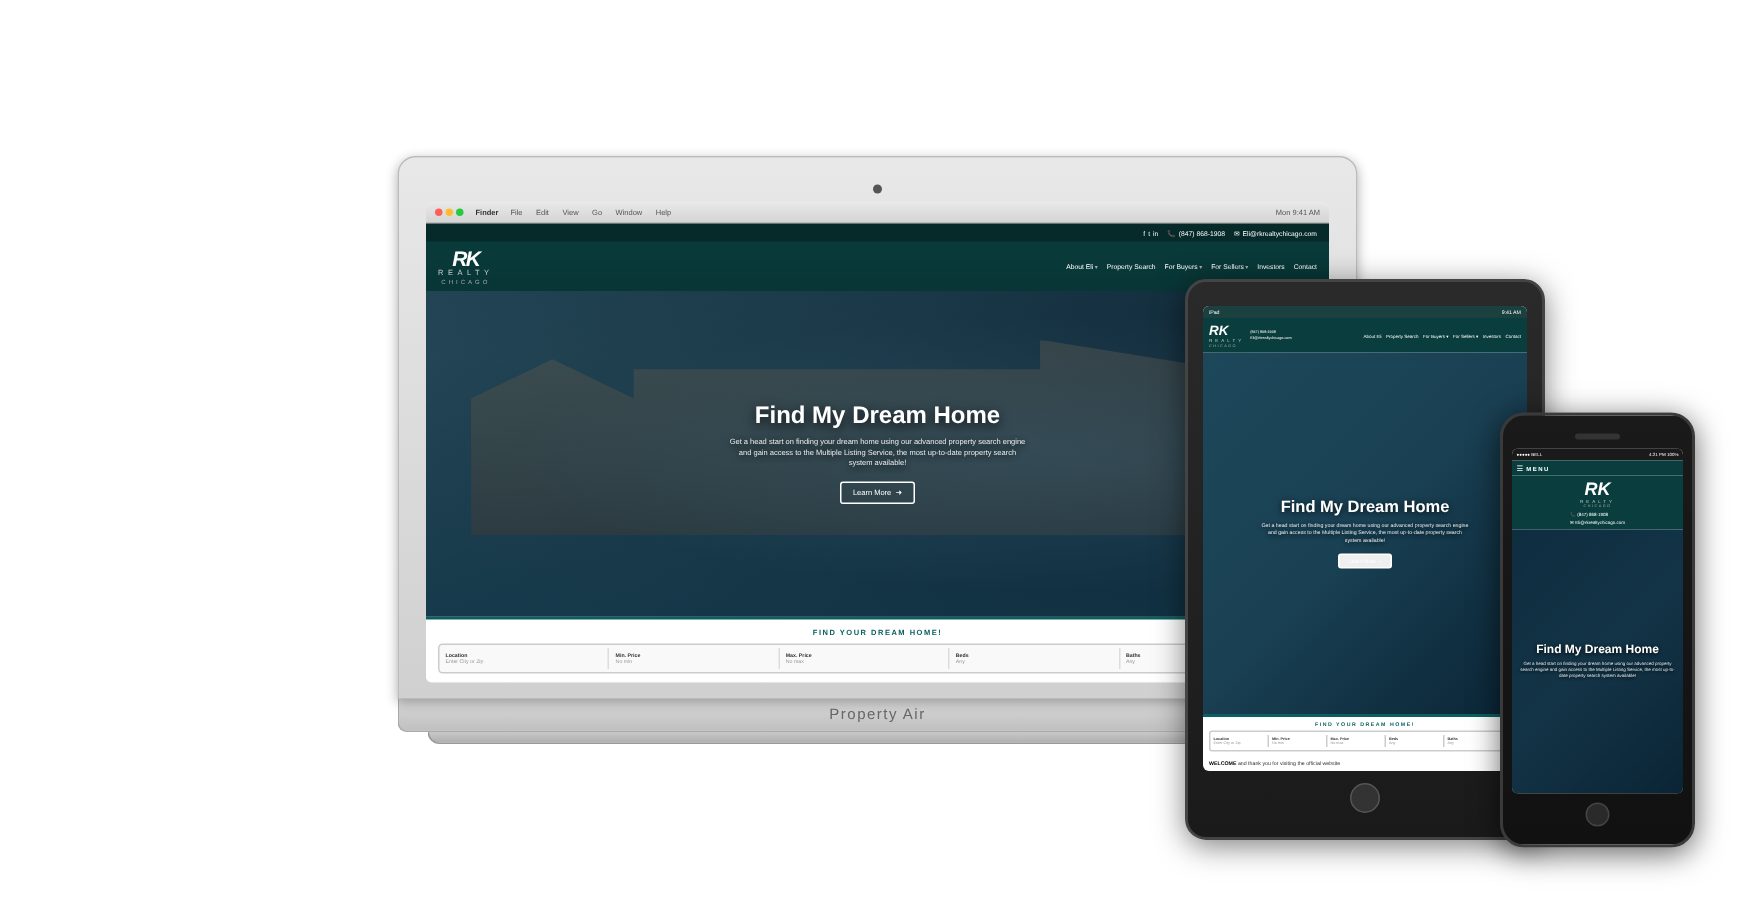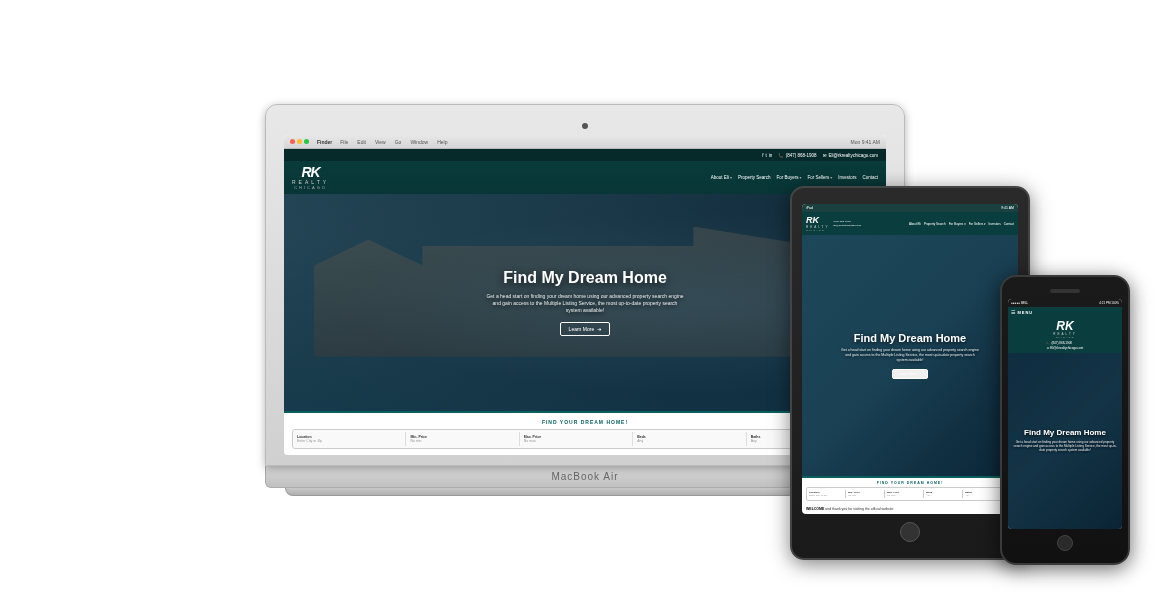--- a/index.html
+++ b/index.html
@@ -873,21 +873,21 @@
                 </div>
                 <div class="search-btn">
                   <span>🔍</span>
                 </div>
               </div>
             </div>
           </div>
         </div>
       </div>
       <div class="laptop-base">
-        <span class="laptop-base-label">MacBook Air</span>
+        <span class="laptop-base-label">Property Air</span>
       </div>
       <div class="laptop-foot"></div>
     </div>
   </div>
 
   <div class="tablet-wrap">
     <div class="tablet">
       <div class="tablet-screen">
         <div class="tablet-site">
 

